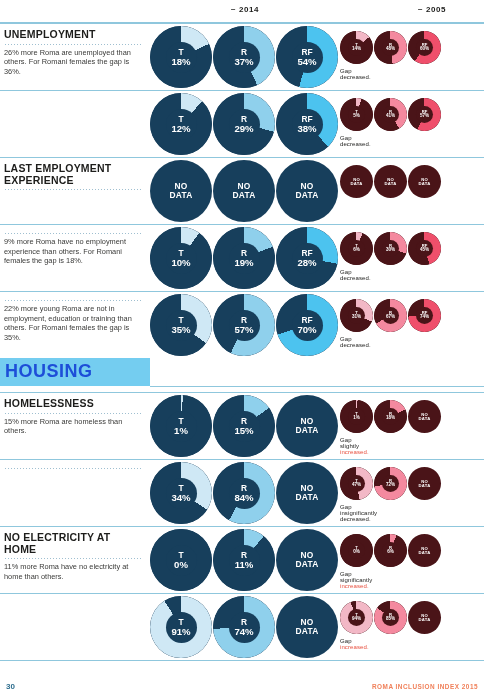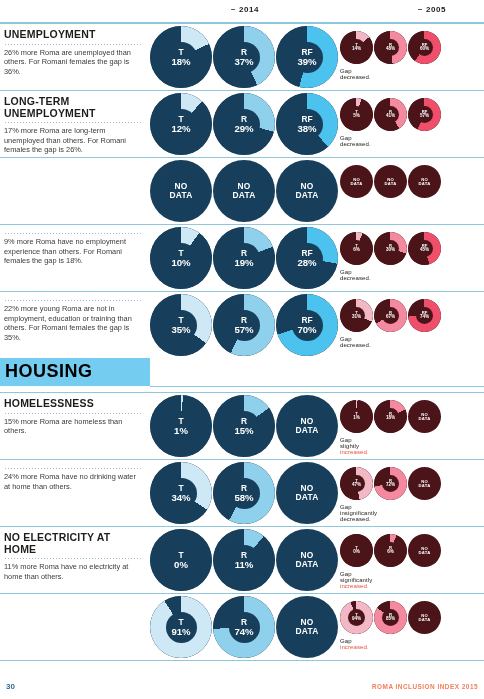--- a/index.html
+++ b/index.html
@@ -67,21 +67,21 @@
 
   .gap{
     position:absolute;font-size:6px;color:#1d1d1b;letter-spacing:.1px;
   }
 
   
   .band{
     position:absolute;left:0;width:150px;background:#74cdf0;
   }
   .band span{
-    display:block;font-size:18px;font-weight:bold;color:#000000;
+    display:block;font-size:18px;font-weight:bold;color:#1d4ed8;
     letter-spacing:.5px;padding:2px 0 2px 5px;line-height:22px;
   }
   .band-rule{position:absolute;left:150px;width:334px;height:1px;background:#8fc7dd;}
 
   
   .pageno{
     position:absolute;left:6px;bottom:8px;font-size:8px;font-weight:bold;color:#2e6e8e;
   }
   .foot{
     position:absolute;right:6px;bottom:9px;font-size:6.4px;font-weight:bold;
@@ -122,21 +122,21 @@
             <div class="txt">
               <span style="display: block;">R</span>
               <span class="pc">37%</span>
             </div>
           </div>
           <div class="donut big" style="width: 62px; height: 62px; left: 126px; top: 3px; background: rgb(23, 63, 92);">
             <div class="ring" style="background: conic-gradient(rgb(76, 195, 239) 0deg, rgb(76, 195, 239) 194.4deg, rgb(23, 63, 92) 194.4deg, rgb(23, 63, 92) 360deg);"></div>
             <div class="cap" style="width: 31px; height: 31px; left: 15.5px; top: 15.5px; background: rgb(23, 63, 92);"></div>
             <div class="txt">
               <span style="display: block;">RF</span>
-              <span class="pc">39%</span>
+              <span class="pc">54%</span>
             </div>
           </div>
         </div>
         <div class="group g2005">
           <div class="donut small" style="width: 33px; height: 33px; left: 0px; top: 8px; background: rgb(74, 20, 24);">
             <div class="ring" style="background: conic-gradient(rgb(242, 184, 198) 0deg, rgb(242, 184, 198) 50.4deg, rgb(74, 20, 24) 50.4deg, rgb(74, 20, 24) 360deg);"></div>
             <div class="cap" style="width: 17.16px; height: 17.16px; left: 7.92px; top: 7.92px; background: rgb(74, 20, 24);"></div>
             <div class="txt">
               <span style="display: block;">T</span>
               <span class="pc">14%</span>
@@ -156,25 +156,20 @@
             <div class="txt">
               <span style="display: block;">RF</span>
               <span class="pc">60%</span>
             </div>
           </div>
           <div class="gap" style="left: 0px; top: 45px;"><span>Gap decreased.</span></div>
         </div>
       </div>
       <div class="row" style="position: absolute; top: 90px; height: 67px;">
         <div class="rule"></div>
-        <div class="lbl">
-          <h3>LONG-TERM UNEMPLOYMENT</h3>
-          <div class="dots"></div>
-          <p>17% more Roma are long-term unemployed than others. For Romani females the gap is 26%.</p>
-        </div>
         <div class="group g2014">
           <div class="donut big" style="width: 62px; height: 62px; left: 0px; top: 3px; background: rgb(23, 63, 92);">
             <div class="ring" style="background: conic-gradient(rgb(207, 232, 245) 0deg, rgb(207, 232, 245) 43.2deg, rgb(23, 63, 92) 43.2deg, rgb(23, 63, 92) 360deg);"></div>
             <div class="cap" style="width: 31px; height: 31px; left: 15.5px; top: 15.5px; background: rgb(23, 63, 92);"></div>
             <div class="txt">
               <span style="display: block;">T</span>
               <span class="pc">12%</span>
             </div>
           </div>
           <div class="donut big" style="width: 62px; height: 62px; left: 63px; top: 3px; background: rgb(23, 63, 92);">
@@ -217,20 +212,24 @@
             <div class="txt">
               <span style="display: block;">RF</span>
               <span class="pc">57%</span>
             </div>
           </div>
           <div class="gap" style="left: 0px; top: 45px;"><span>Gap decreased.</span></div>
         </div>
       </div>
       <div class="row" style="position: absolute; top: 157px; height: 67px;">
         <div class="rule"></div>
+        <div class="lbl">
+          <h3>LAST EMPLOYMENT EXPERIENCE</h3>
+          <div class="dots"></div>
+        </div>
         <div class="group g2014">
           <div class="donut big nodata" style="width: 62px; height: 62px; left: 0px; top: 3px; background: rgb(23, 63, 92);">
             <div class="txt">
               <span style="display: block;">NO</span>
               <span style="display: block;">DATA</span>
             </div>
           </div>
           <div class="donut big nodata" style="width: 62px; height: 62px; left: 63px; top: 3px; background: rgb(23, 63, 92);">
             <div class="txt">
               <span style="display: block;">NO</span>
@@ -443,37 +442,36 @@
               <span style="display: block;">DATA</span>
             </div>
           </div>
           <div class="gap" style="left: 0px; top: 45px;"><span>Gap slightly </span><span style="color: rgb(232, 80, 63);">increased.</span></div>
         </div>
       </div>
       <div class="row" style="position: absolute; top: 459px; height: 67px;">
         <div class="rule"></div>
         <div class="lbl">
           <div class="dots"></div>
-          <p>24% more Roma have no drinking water at home than others.</p>
         </div>
         <div class="group g2014">
           <div class="donut big" style="width: 62px; height: 62px; left: 0px; top: 3px; background: rgb(23, 63, 92);">
             <div class="ring" style="background: conic-gradient(rgb(207, 232, 245) 0deg, rgb(207, 232, 245) 122.4deg, rgb(23, 63, 92) 122.4deg, rgb(23, 63, 92) 360deg);"></div>
             <div class="cap" style="width: 31px; height: 31px; left: 15.5px; top: 15.5px; background: rgb(23, 63, 92);"></div>
             <div class="txt">
               <span style="display: block;">T</span>
               <span class="pc">34%</span>
             </div>
           </div>
           <div class="donut big" style="width: 62px; height: 62px; left: 63px; top: 3px; background: rgb(23, 63, 92);">
             <div class="ring" style="background: conic-gradient(rgb(143, 208, 236) 0deg, rgb(143, 208, 236) 208.8deg, rgb(23, 63, 92) 208.8deg, rgb(23, 63, 92) 360deg);"></div>
             <div class="cap" style="width: 31px; height: 31px; left: 15.5px; top: 15.5px; background: rgb(23, 63, 92);"></div>
             <div class="txt">
               <span style="display: block;">R</span>
-              <span class="pc">58%</span>
+              <span class="pc">84%</span>
             </div>
           </div>
           <div class="donut big nodata" style="width: 62px; height: 62px; left: 126px; top: 3px; background: rgb(23, 63, 92);">
             <div class="txt">
               <span style="display: block;">NO</span>
               <span style="display: block;">DATA</span>
             </div>
           </div>
         </div>
         <div class="group g2005">

